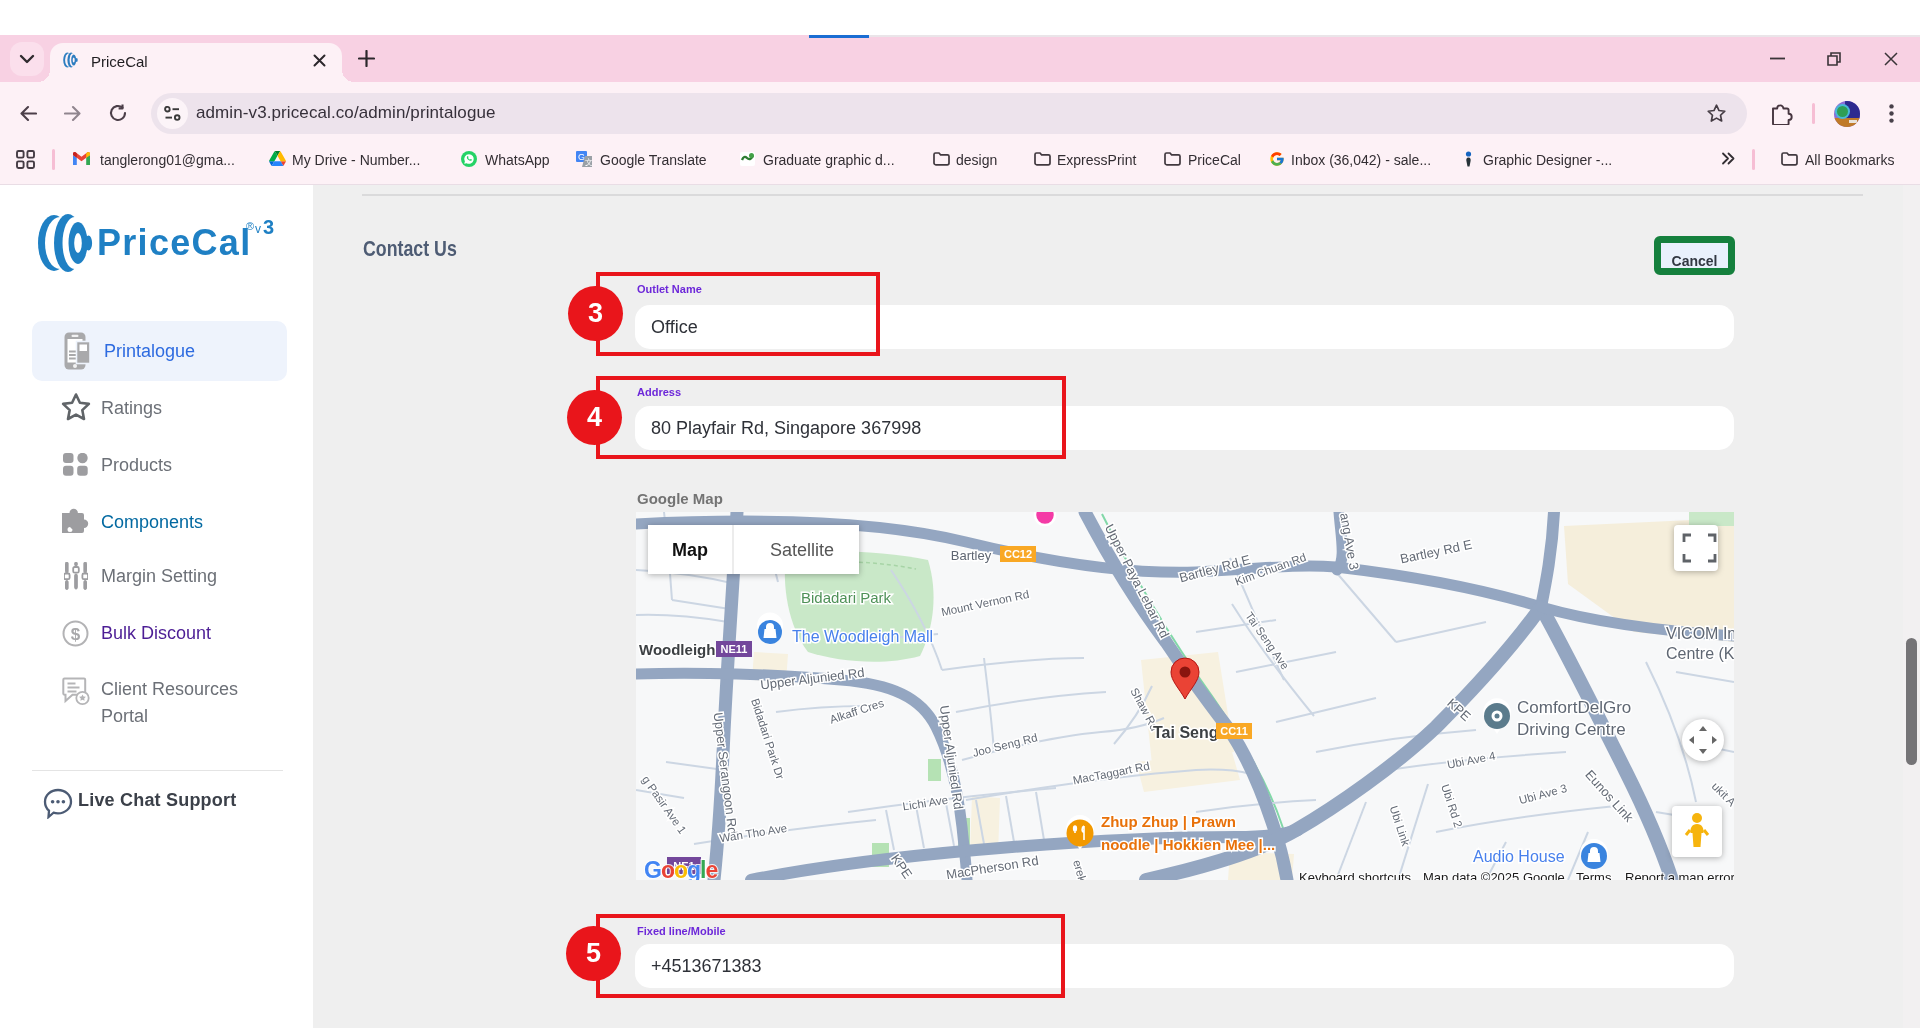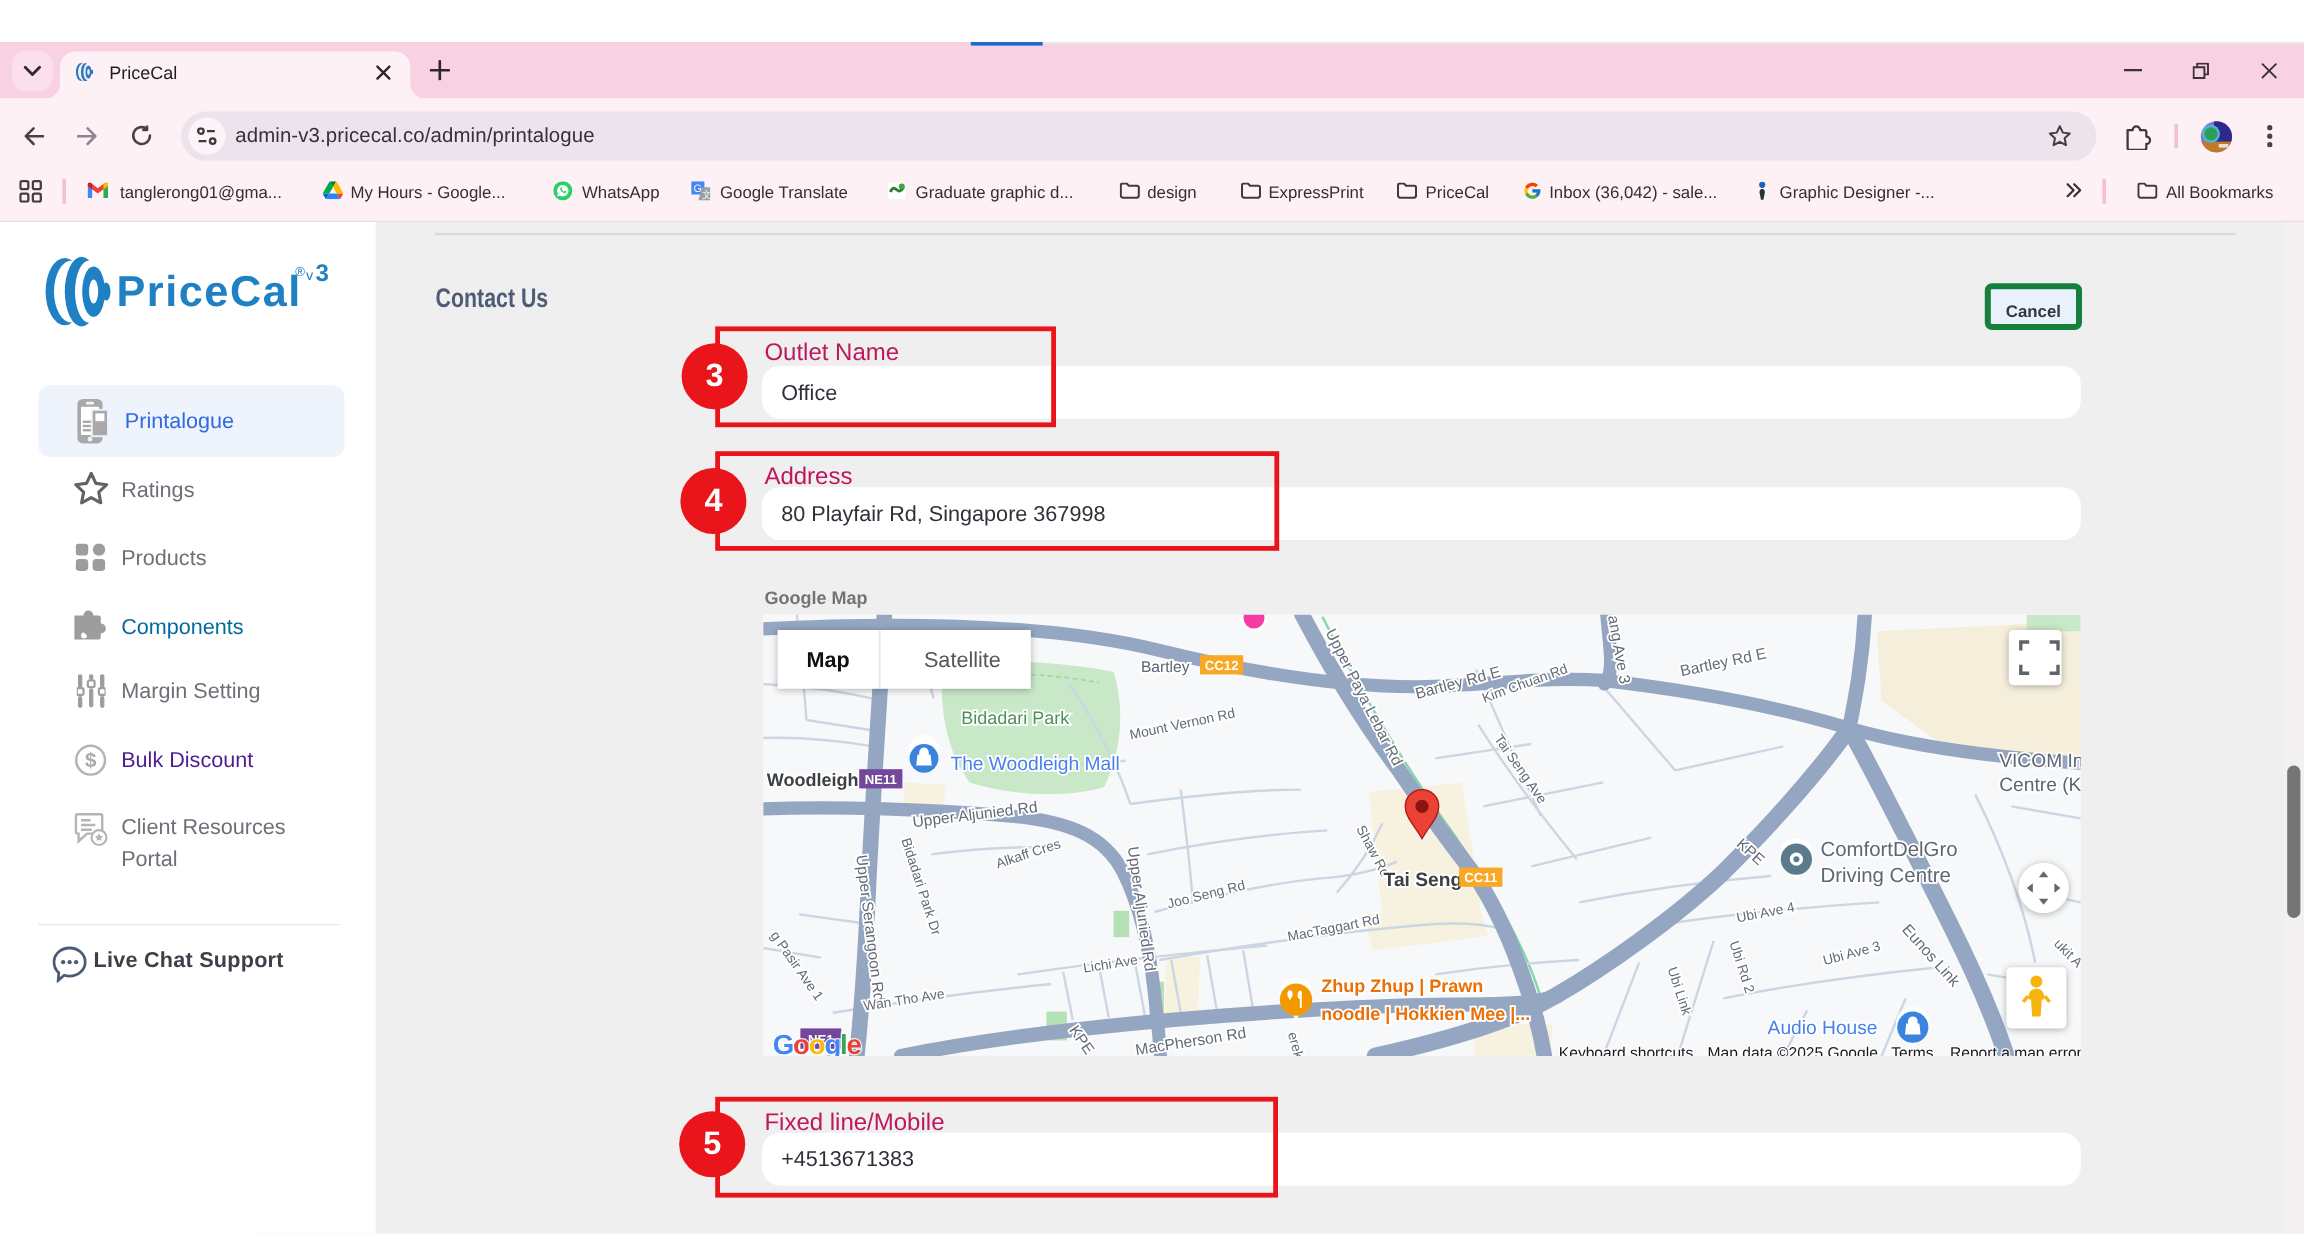--- a/index.html
+++ b/index.html
@@ -30,23 +30,23 @@
 
   
   #page { position:absolute; left:0; top:150px; width:1920px; height:878px; background:#efefef; }
   #sidebar { position:absolute; left:0; top:0; width:313px; height:878px; background:#ffffff; }
   #scrollbar { position:absolute; left:1903px; top:0; width:17px; height:878px; background:#f2f0f1; }
   #scrollthumb { position:absolute; left:1906px; top:453px; width:11px; height:127px; border-radius:6px; background:#757477; }
 
   
   #content-divider { position:absolute; left:362px; top:159px; width:1501px; height:2px; background:#dadadb; }
   #h-contact { position:absolute; left:363px; top:201px; font-size:22.5px; font-weight:bold; color:#4e5c74; transform:scaleX(.79); transform-origin:left center; }
-  #btn-cancel { position:absolute; left:1654px; top:201px; width:81px; height:39px; background:#e9f1fc; border:5px solid #15803d; border-radius:6px; font-size:14px; font-weight:bold; color:#323842; text-align:center; line-height:37px; }
-
-  .flabel { position:absolute; font-size:20px; font-weight:normal; color:#be185d; }
+  #btn-cancel { position:absolute; left:1654px; top:201px; width:81px; height:39px; background:#e9f1fc; border:7px solid #15803d; border-radius:6px; font-size:14px; font-weight:bold; color:#323842; text-align:center; line-height:37px; }
+
+  .flabel { position:absolute; font-size:11px; font-weight:bold; color:#6d28d9; }
   .finput { position:absolute; left:635px; width:1099px; height:44px; background:#ffffff; border-radius:15px; font-size:18px; color:#2e3138; line-height:44px; padding-left:16px; }
 
   .redbox { position:absolute; border:4px solid #e9151b; }
   .rednum { position:absolute; width:55px; height:55px; border-radius:50%; background:#e9151b; color:#fff; font-size:27px; font-weight:bold; text-align:center; line-height:55px; }
 
   #maplabel { position:absolute; left:637px; top:455px; font-size:15px; font-weight:bold; color:#737373; }
   #map { position:absolute; left:636px; top:477px; width:1098px; height:368px; background:#f7f8fa; overflow:hidden; }
 </style>
 </head>
 <body>
@@ -157,21 +157,21 @@
     <div class="bm" style="left:100px">tanglerong01@gma...</div>
 
     <svg class="abs" style="left:269px;top:116px" width="17" height="15" viewBox="0 0 87.3 78">
         <path d="m6.6 66.85 3.85 6.65c.8 1.4 1.95 2.5 3.3 3.3l13.75-23.8h-27.5c0 1.55.4 3.1 1.2 4.5z" fill="#0066da"></path>
         <path d="m43.65 25-13.75-23.8c-1.35.8-2.5 1.9-3.3 3.3l-25.4 44a9.06 9.06 0 0 0 -1.2 4.5h27.5z" fill="#00ac47"></path>
         <path d="m73.55 76.8c1.35-.8 2.5-1.9 3.3-3.3l1.6-2.75 7.65-13.25c.8-1.4 1.2-2.95 1.2-4.5h-27.502l5.852 11.5z" fill="#ea4335"></path>
         <path d="m43.65 25 13.75-23.8c-1.35-.8-2.9-1.2-4.5-1.2h-18.5c-1.6 0-3.15.45-4.5 1.2z" fill="#00832d"></path>
         <path d="m59.8 53h-32.3l-13.75 23.8c1.35.8 2.9 1.2 4.5 1.2h50.8c1.6 0 3.15-.45 4.5-1.2z" fill="#2684fc"></path>
         <path d="m73.4 26.5-12.7-22c-.8-1.4-1.95-2.5-3.3-3.3l-13.75 23.8 16.15 28h27.45c0-1.55-.4-3.1-1.2-4.5z" fill="#ffba00"></path>
       </svg>
-    <div class="bm" style="left:292px">My Hours - Google...</div>
+    <div class="bm" style="left:292px">My Drive - Number...</div>
 
     <svg class="abs" style="left:461px;top:116px" width="16" height="16" viewBox="0 0 16 16">
         <circle cx="8" cy="8" r="8" fill="#25d366"></circle>
         <path d="M8 3.2 a4.8 4.8 0 0 0 -4.1 7.3 L3.2 12.8 l2.4 -.6 A4.8 4.8 0 1 0 8 3.2" fill="#fff"></path>
         <path d="M6.2 5.5 c.5-.9 1-.3 1.2.2 .2.4.1.6-.1.9 -.2.2-.2.4 0 .7 .3.5.9 1 1.4 1.2 .3.1.5 0 .7-.2 .3-.3.5-.4.9-.1 .6.3 1 .7.1 1.4 -.7.5-2.3.2-3.5-1 -1.1-1.1-1.3-2.3-.7-3.1z" fill="#25d366"></path>
       </svg>
     <div class="bm" style="left:485px">WhatsApp</div>
 
     <svg class="abs" style="left:576px;top:116px" width="16" height="16" viewBox="0 0 16 16">
         <rect x="0" y="0" width="11" height="11" rx="1" fill="#4285f4"></rect>

